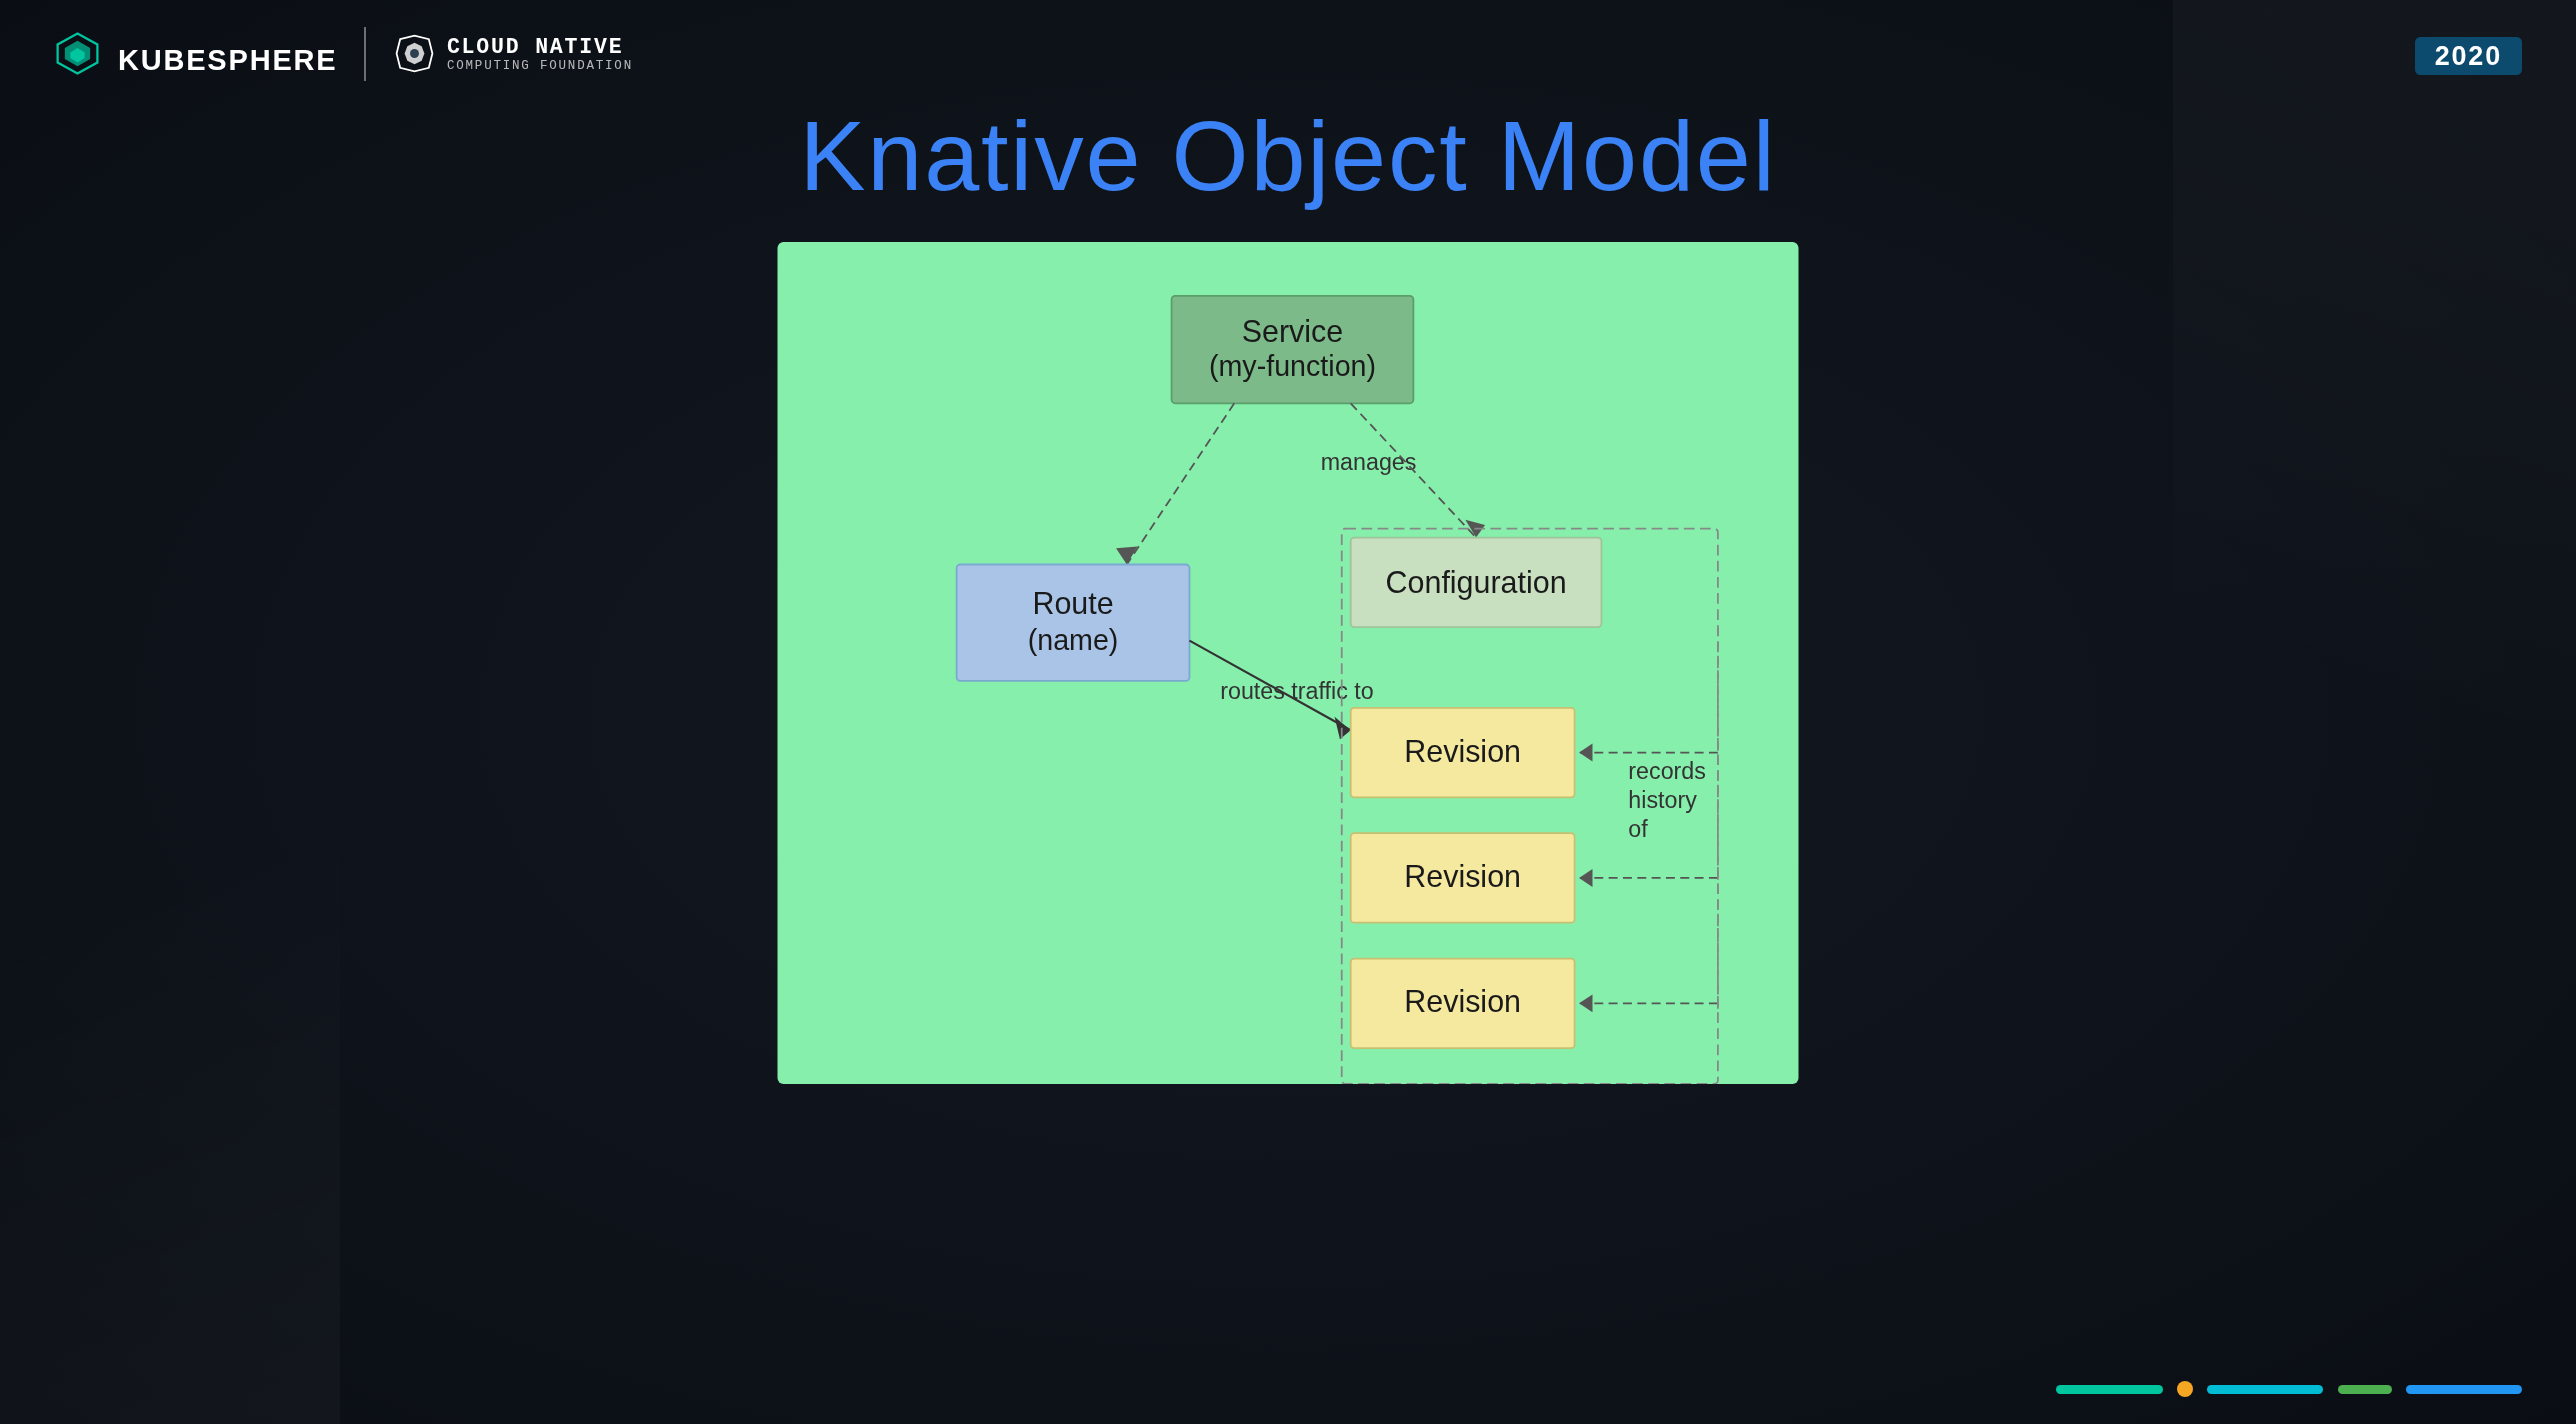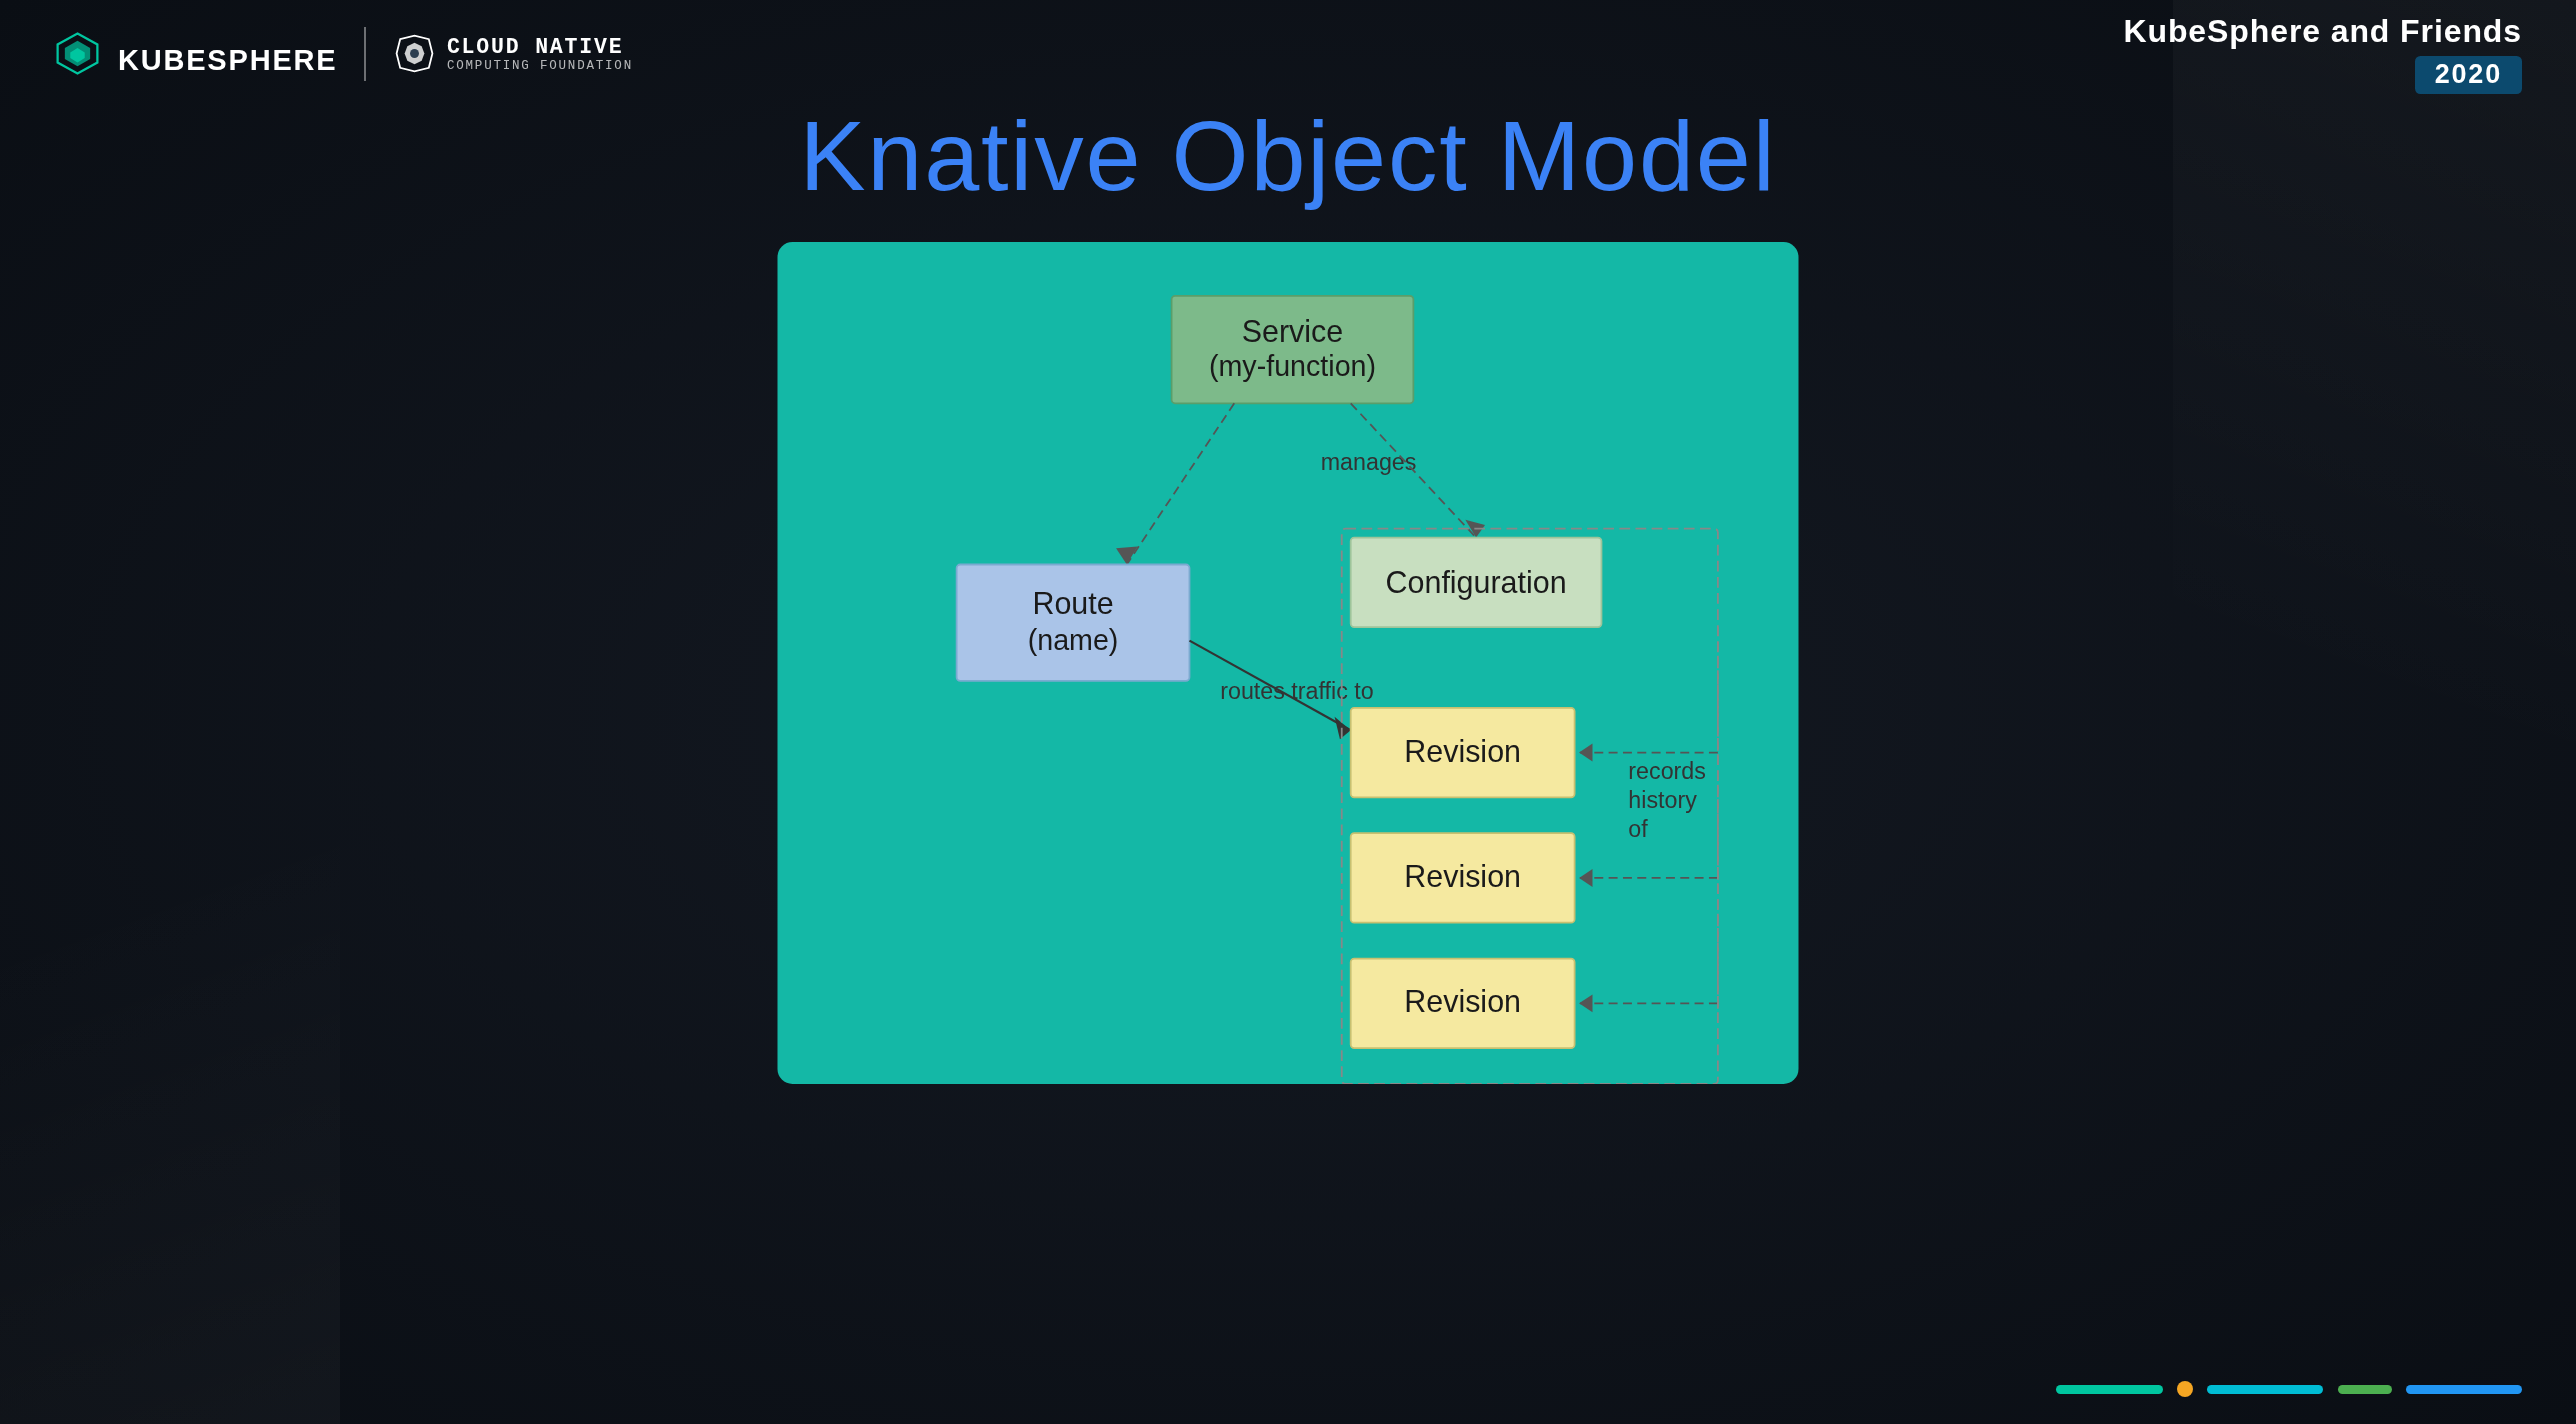--- a/index.html
+++ b/index.html
@@ -145,22 +145,22 @@
     }
 
     
     .diagram-wrapper {
       position: absolute;
       top: 242px;
       left: 50%;
       transform: translateX(-50%);
       width: 1021px;
       height: 842px;
-      background: #14b8a6;
-      border-radius: 15px;
+      background: #86efac;
+      border-radius: 6px;
       z-index: 10;
       overflow: hidden;
     }
 
     .diagram-inner {
       position: relative;
       width: 100%;
       height: 100%;
     }
 
@@ -225,21 +225,20 @@
       </svg>
       <div class="cncf-text">
         <span class="cncf-main">CLOUD NATIVE</span>
         <span class="cncf-sub">COMPUTING FOUNDATION</span>
       </div>
     </div>
 
   </div>
 
   <div class="header-right">
-    <div class="event-title">KubeSphere and Friends</div>
     <div class="year-badge">2020</div>
   </div>
 </div>
 
 <div class="main-title">
   <h1>Knative Object Model</h1>
 </div>
 
 <div class="diagram-wrapper">
   <div class="diagram-inner">

